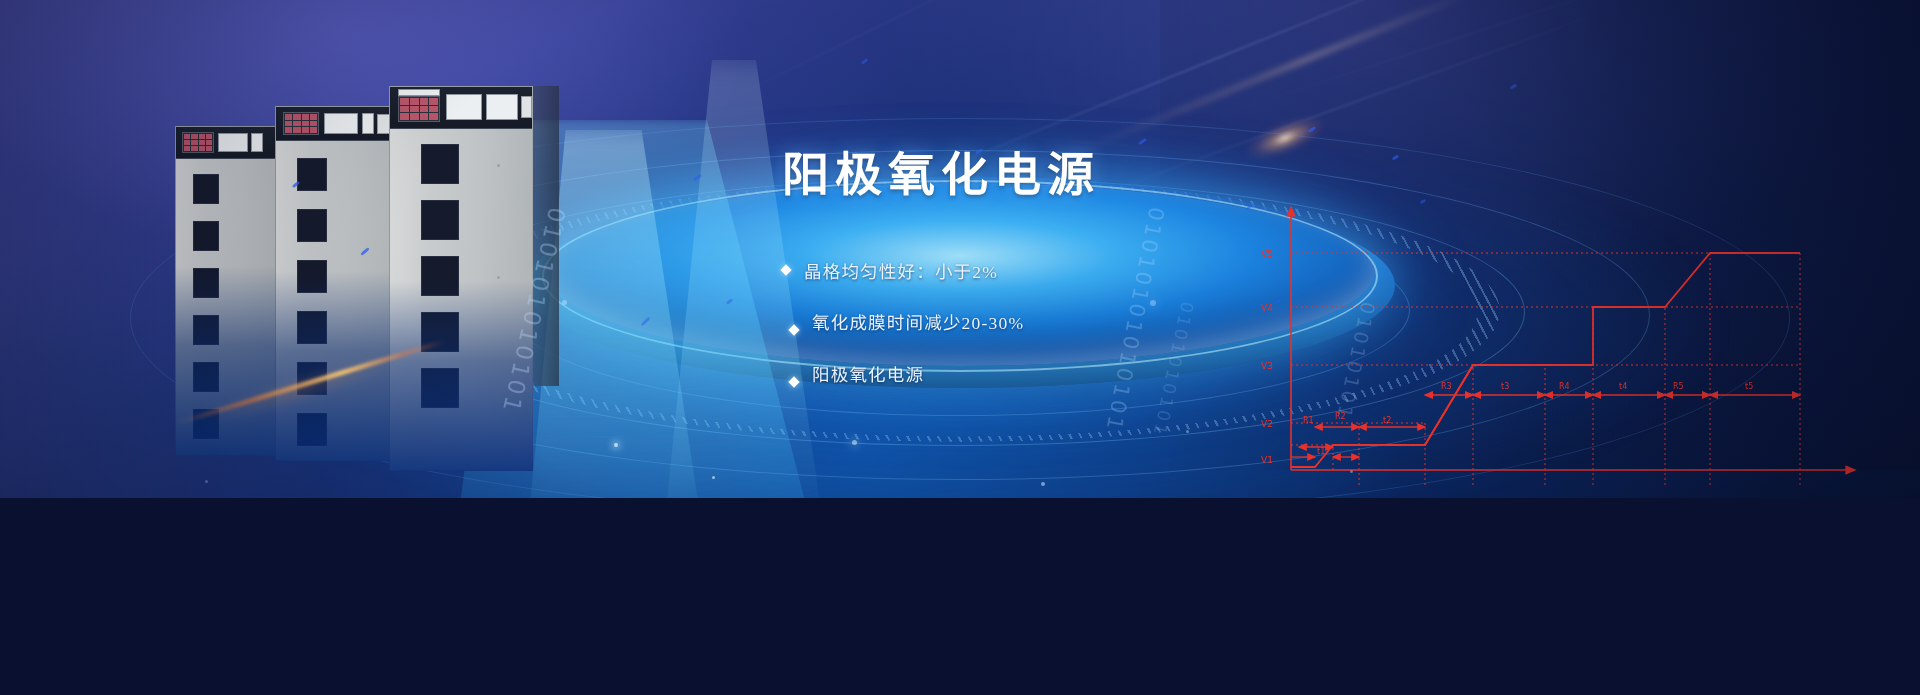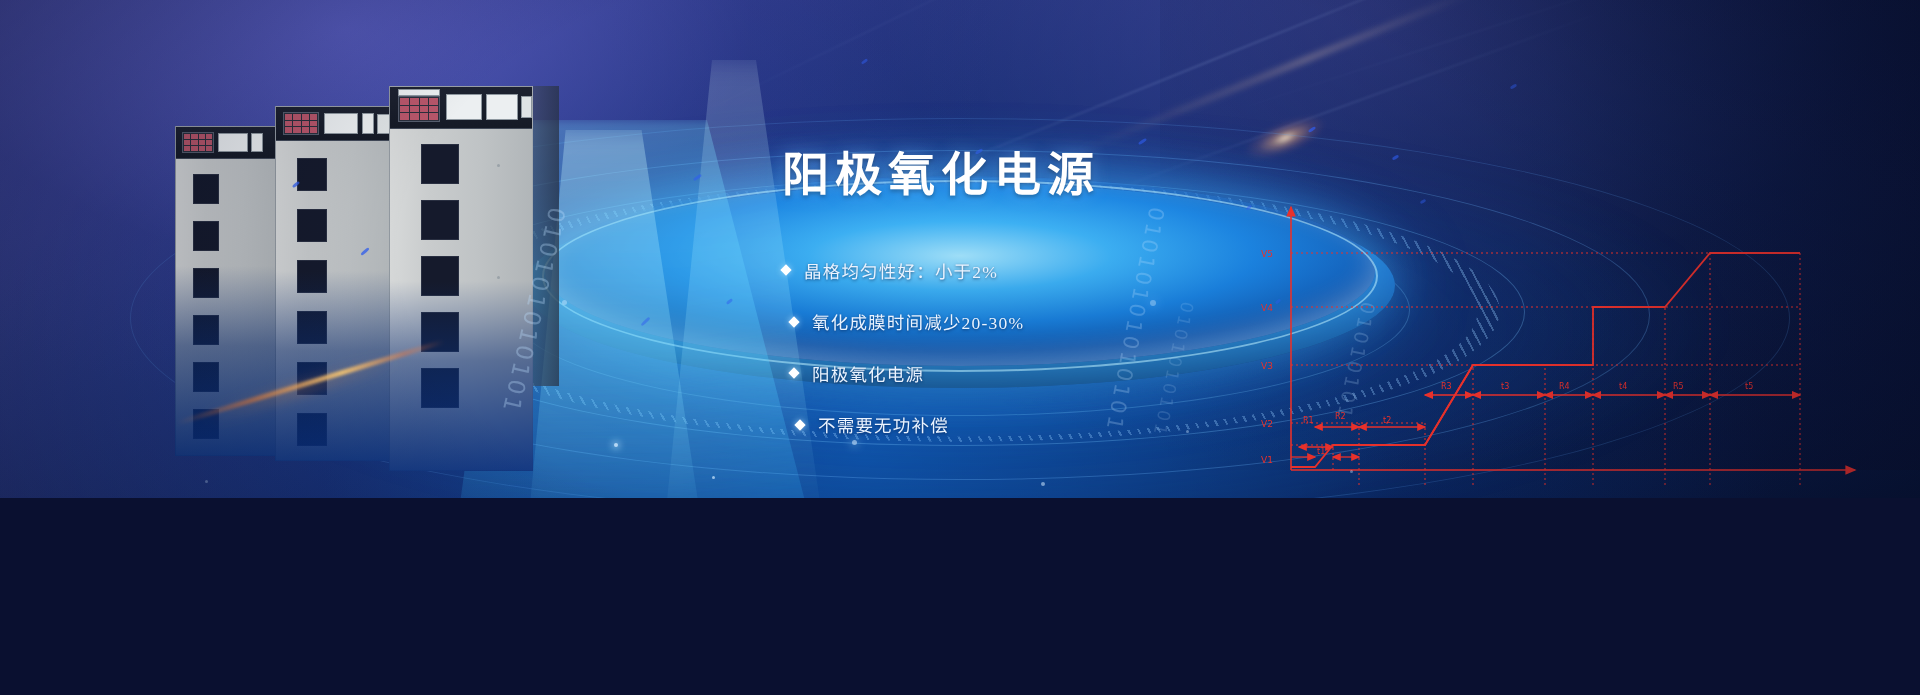--- a/index.html
+++ b/index.html
@@ -212,21 +212,21 @@
     color: #eaf3ff; font-size: 17.5px; letter-spacing: 1.2px;
     margin-bottom: 26.5px;
     text-shadow: 0 1px 3px rgba(0,20,60,0.6);
     font-family: "Liberation Serif","DejaVu Serif", serif;
   }
   ul.features li .dia {
     display: inline-block; width: 8px; height: 8px; margin-right: 14px;
     background: #ffffff; transform: rotate(45deg); flex: 0 0 auto;
     box-shadow: 0 0 6px rgba(180,225,255,0.8);
   }
-  ul.features li.indent-1 { margin-left: 8px; }
+  ul.features li.indent-1 { margin-left: 8px; align-items: flex-end; }
   ul.features li.indent-2 { margin-left: 14px; }
   ul.features li.indent-3 { margin-left: 20px; }
 
   
   .chart { position: absolute; left: 1255px; top: 195px; width: 620px; height: 290px; }
   .chart svg { width: 100%; height: 100%; overflow: visible; }
   .vlabel, .seglabel { font-family: "DejaVu Sans", sans-serif; fill: #e8312b; }
   .vlabel { font-size: 9px; }
   .seglabel { font-size: 8px; }
 </style>
@@ -478,20 +478,16 @@
         <span>晶格均匀性好：小于2%</span>
       </li>
       <li class="indent-1">
         <span class="dia"></span>
         <span>氧化成膜时间减少20-30%</span>
       </li>
       <li class="indent-1">
         <span class="dia"></span>
         <span>阳极氧化电源</span>
       </li>
-      <li class="indent-2">
-        <span class="dia"></span>
-        <span>不需要无功补偿</span>
-      </li>
     </ul>
   </div>
 
 </div>
 
 </body></html>

